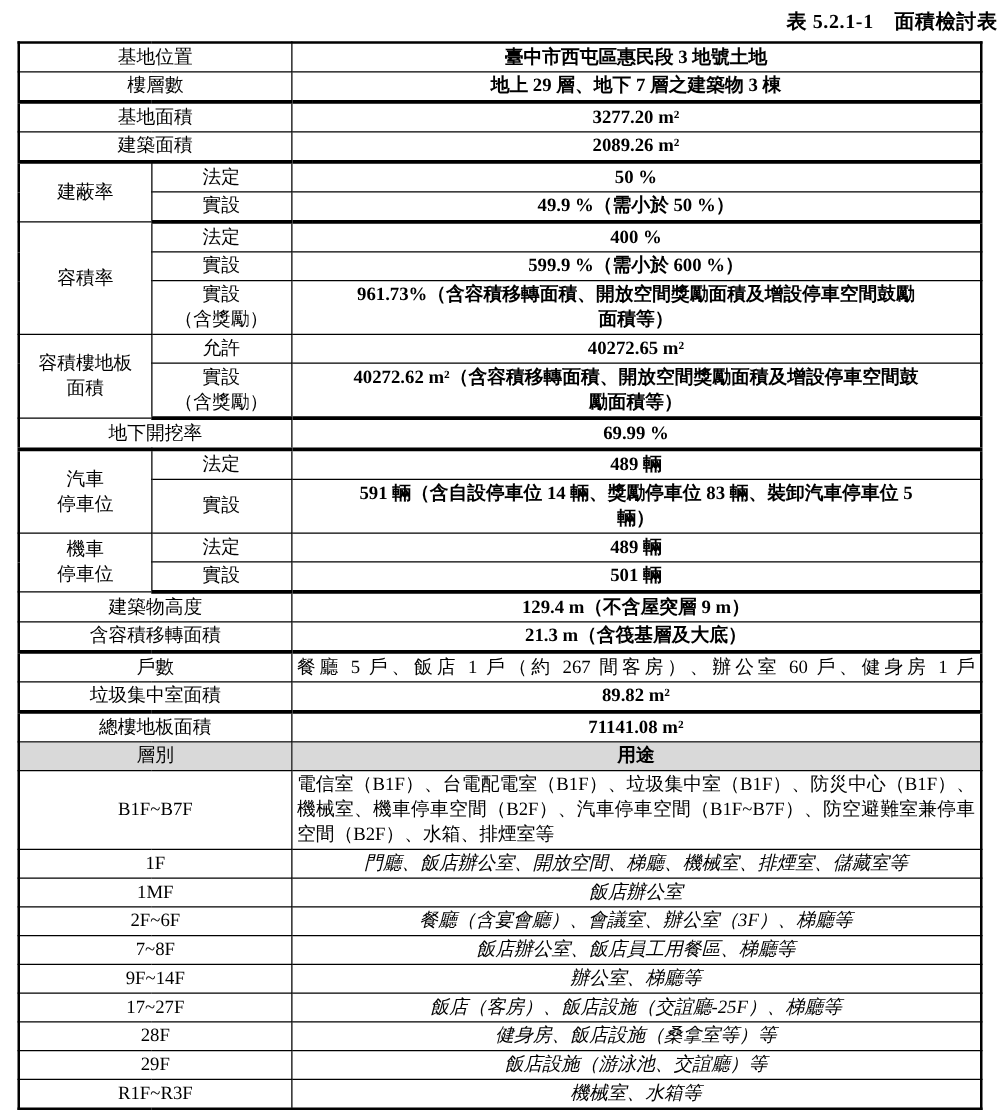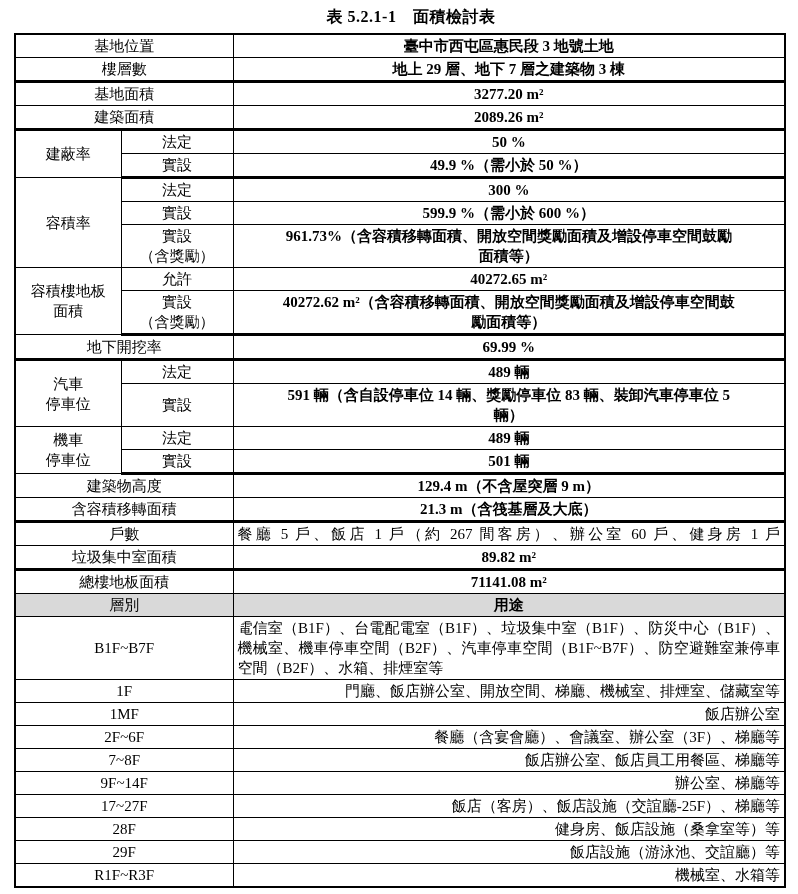--- a/index.html
+++ b/index.html
@@ -6,21 +6,21 @@
     margin: 0;
     padding: 0;
     width: 798px;
     height: 894px;
     background: #ffffff;
     overflow: hidden;
     font-family: "Liberation Serif", "DejaVu Serif", serif;
     color: #000;
   }
   .title {
-    text-align: center;
+    text-align: right;
     font-weight: bold;
     font-size: 16px;
     padding-top: 7px;
     letter-spacing: 0.5px;
     padding-left: 24px;
   }
   table.area-table {
     border-collapse: collapse;
     table-layout: fixed;
     width: 770px;
@@ -34,22 +34,22 @@
     padding: 1px 4px;
     vertical-align: middle;
     overflow: hidden;
   }
   tr.thick td { border-bottom-width: 3px; }
   td.lab {
     text-align: center;
     white-space: pre-line;
   }
   td.val { text-align: center; white-space: pre-line; font-weight: bold; }
-  td.val-left { text-align: right; white-space: pre-line; }
-  td.val-just { text-align: justify; border-radius: 24px; }
+  td.val-left { text-align: center; white-space: pre-line; font-style: italic; }
+  td.val-just { text-align: justify; }
   td.val-fill { text-align: justify; text-align-last: justify; }
   tr.gray td { background: var(--header-bg, #D9D9D9); }
 </style>
 </head>
 <body>
 
 <div class="title">表 5.2.1-1　面積檢討表</div>
 
 <table class="area-table">
   <colgroup>
@@ -85,21 +85,21 @@
     <td class="val">50 %</td>
   </tr>
   <tr class="thick">
     <td class="lab">實設</td>
     <td class="val">49.9 %（需小於 50 %）</td>
   </tr>
 
   <tr>
     <td rowspan="3" class="lab">容積率</td>
     <td class="lab">法定</td>
-    <td class="val">300 %</td>
+    <td class="val">400 %</td>
   </tr>
   <tr>
     <td class="lab">實設</td>
     <td class="val">599.9 %（需小於 600 %）</td>
   </tr>
   <tr>
     <td class="lab">實設
 （含獎勵）</td>
     <td class="val">961.73%（含容積移轉面積、開放空間獎勵面積及增設停車空間鼓勵
 面積等）</td>

